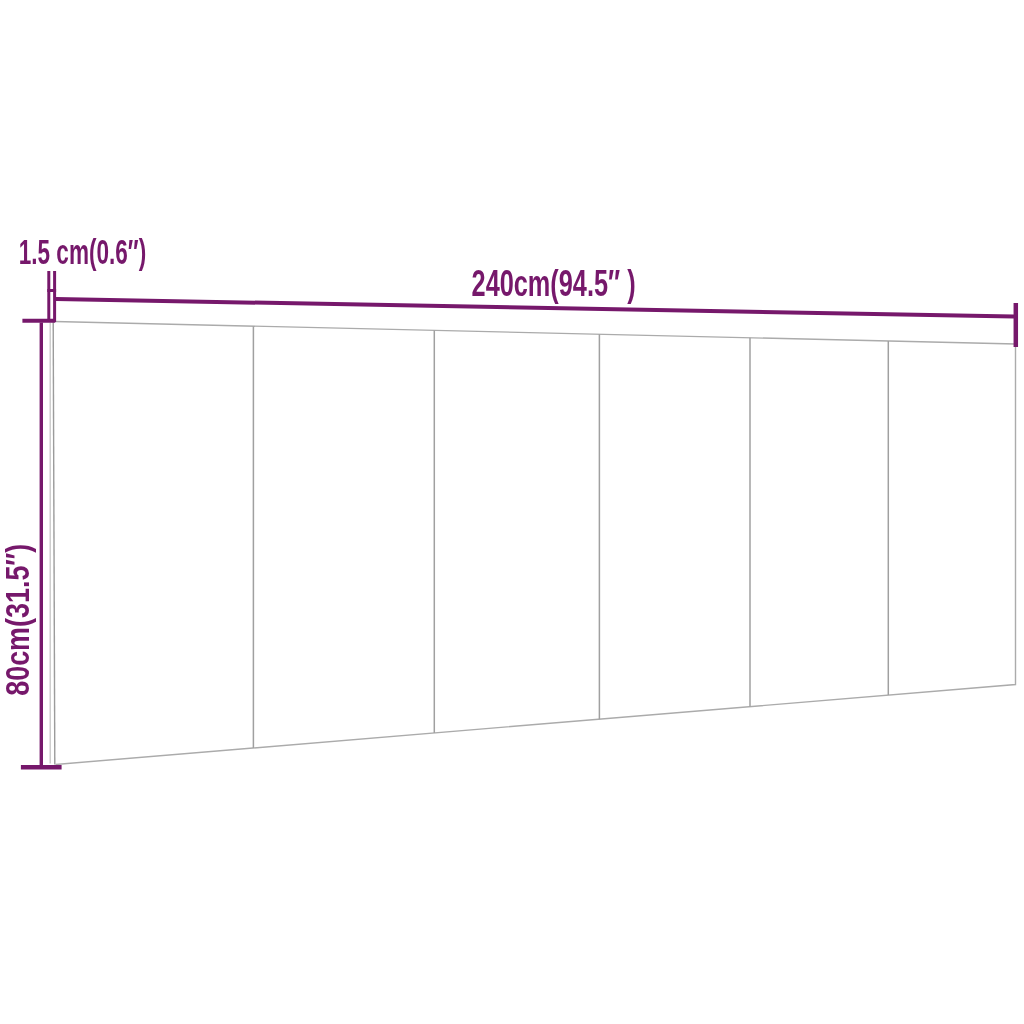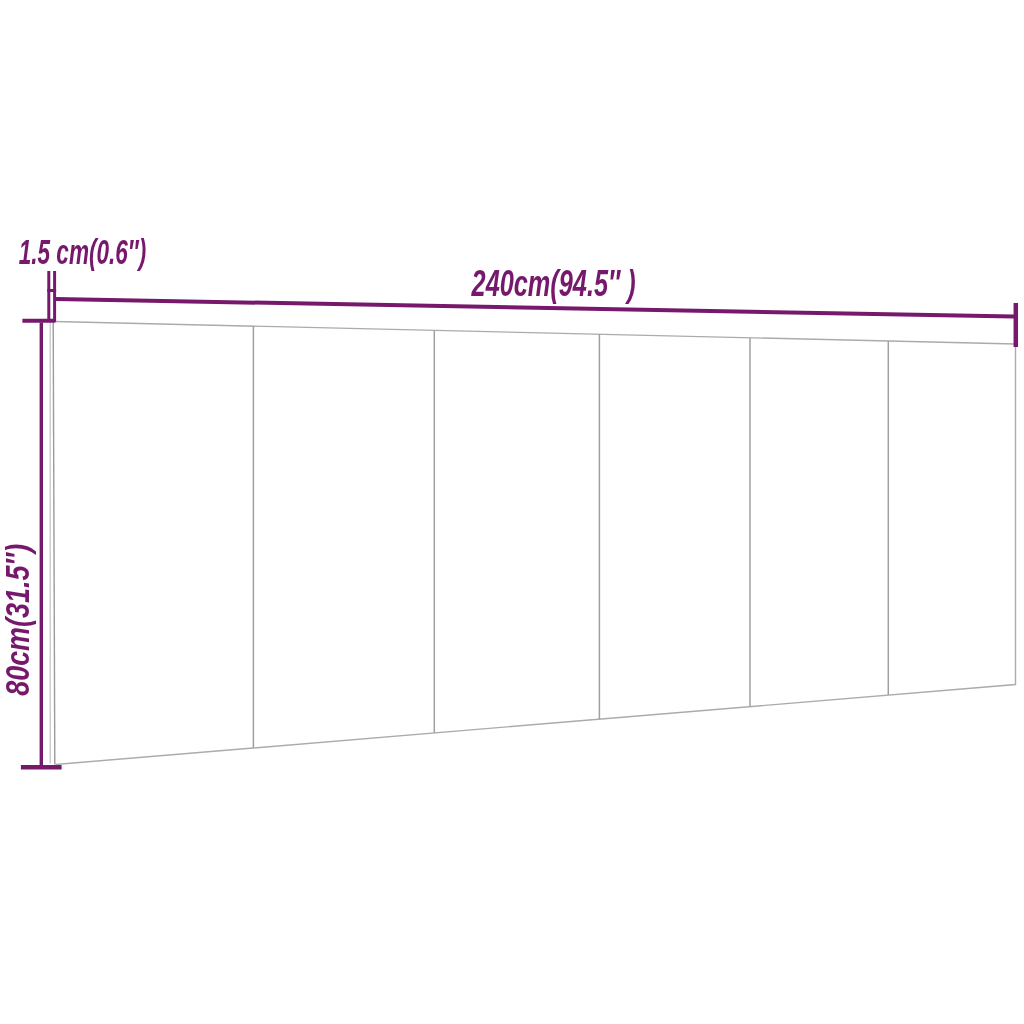--- a/index.html
+++ b/index.html
@@ -1,16 +1,16 @@
 <!DOCTYPE html>
 <html><head>
 <meta charset="utf-8">
 <style>
   html,body{margin:0;padding:0;background:#ffffff;}
-  .stage{position:relative;width:1024px;height:1024px;background:#ffffff;overflow:hidden;font-style:italic;}
+  .stage{position:relative;width:1024px;height:1024px;background:#ffffff;overflow:hidden;}
   svg{display:block;}
   text{font-family:"Liberation Sans",sans-serif;font-weight:bold;fill:#76186b;}
 </style>
 </head>
 <body>
 
 <div class="stage">
 <svg width="1024" height="1024" viewBox="0 0 1024 1024">
 
   <path d="M54.5,321.5 L1015.5,344 L1015.5,684.5 L55.5,764.5" fill="#ffffff" stroke="#ababab" stroke-width="1.4"></path>

